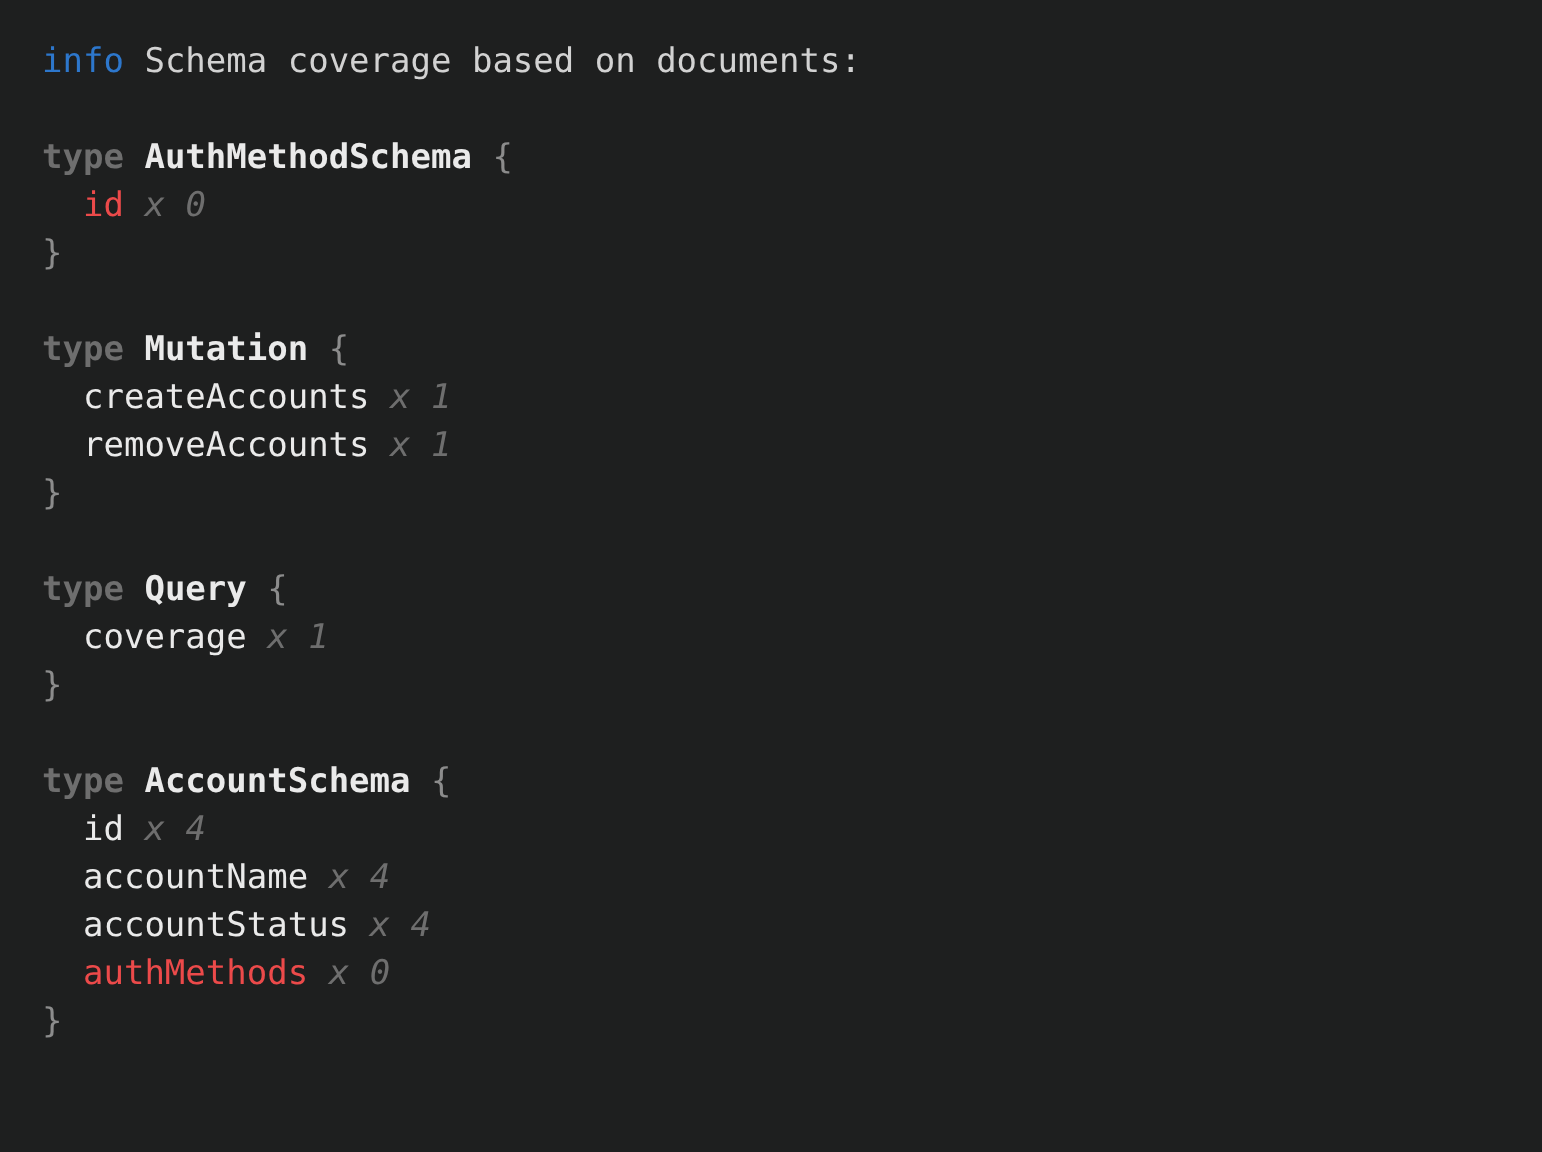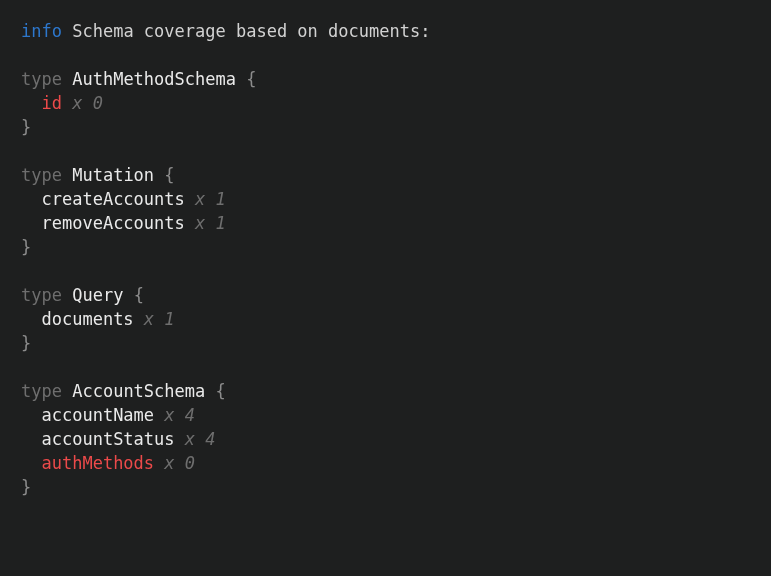--- a/index.html
+++ b/index.html
@@ -13,22 +13,22 @@
     width: 654px; height: 576px;
     padding: 19px 10px 0 21px;
     font-family: "DejaVu Sans Mono", monospace;
     font-size: 17px;
     line-height: 24px;
     color: var(--message-text, #d2d2d2);
   }
   .line { height: 24px; white-space: pre; }
   .info-label   { color: var(--info-blue, #2d77cc); }
   .msg          { color: var(--message-text, #d2d2d2); }
-  .kw           { color: var(--keyword-gray, #6e6e6e); }
-  .tname        { color: var(--name-white, #eaeaea); font-weight: normal; }
+  .kw           { color: var(--keyword-gray, #6e6e6e); font-weight: bold; }
+  .tname        { color: var(--name-white, #eaeaea); font-weight: bold; }
   .brace        { color: var(--brace-gray, #8c8c8c); }
   .fname        { color: var(--name-white, #eaeaea); font-weight: normal; }
   .fname.uncov  { color: var(--uncovered-red, #ec4a4a); }
   .cnt          { color: var(--count-gray, #6e6e6e); font-style: italic; }
 </style>
 </head>
 <body style="background: rgb(30, 31, 31);">
 
 <div class="terminal">
   <div class="line"><span class="info-label">info</span> <span class="msg">Schema coverage based on documents:</span></div>
@@ -39,22 +39,23 @@
   <div class="line"><span class="brace">}</span></div>
   <div class="line"></div>
 
   <div class="line"><span class="kw">type</span> <span class="tname">Mutation</span> <span class="brace">{</span></div>
   <div class="line">  <span class="fname">createAccounts</span> <span class="cnt"><span>x</span> <span>1</span></span></div>
   <div class="line">  <span class="fname">removeAccounts</span> <span class="cnt"><span>x</span> <span>1</span></span></div>
   <div class="line"><span class="brace">}</span></div>
   <div class="line"></div>
 
   <div class="line"><span class="kw">type</span> <span class="tname">Query</span> <span class="brace">{</span></div>
-  <div class="line">  <span class="fname">documents</span> <span class="cnt"><span>x</span> <span>1</span></span></div>
+  <div class="line">  <span class="fname">coverage</span> <span class="cnt"><span>x</span> <span>1</span></span></div>
   <div class="line"><span class="brace">}</span></div>
   <div class="line"></div>
 
   <div class="line"><span class="kw">type</span> <span class="tname">AccountSchema</span> <span class="brace">{</span></div>
+  <div class="line">  <span class="fname">id</span> <span class="cnt"><span>x</span> <span>4</span></span></div>
   <div class="line">  <span class="fname">accountName</span> <span class="cnt"><span>x</span> <span>4</span></span></div>
   <div class="line">  <span class="fname">accountStatus</span> <span class="cnt"><span>x</span> <span>4</span></span></div>
   <div class="line">  <span class="fname uncov">authMethods</span> <span class="cnt"><span>x</span> <span>0</span></span></div>
   <div class="line"><span class="brace">}</span></div>
 </div>
 
 </body></html>

